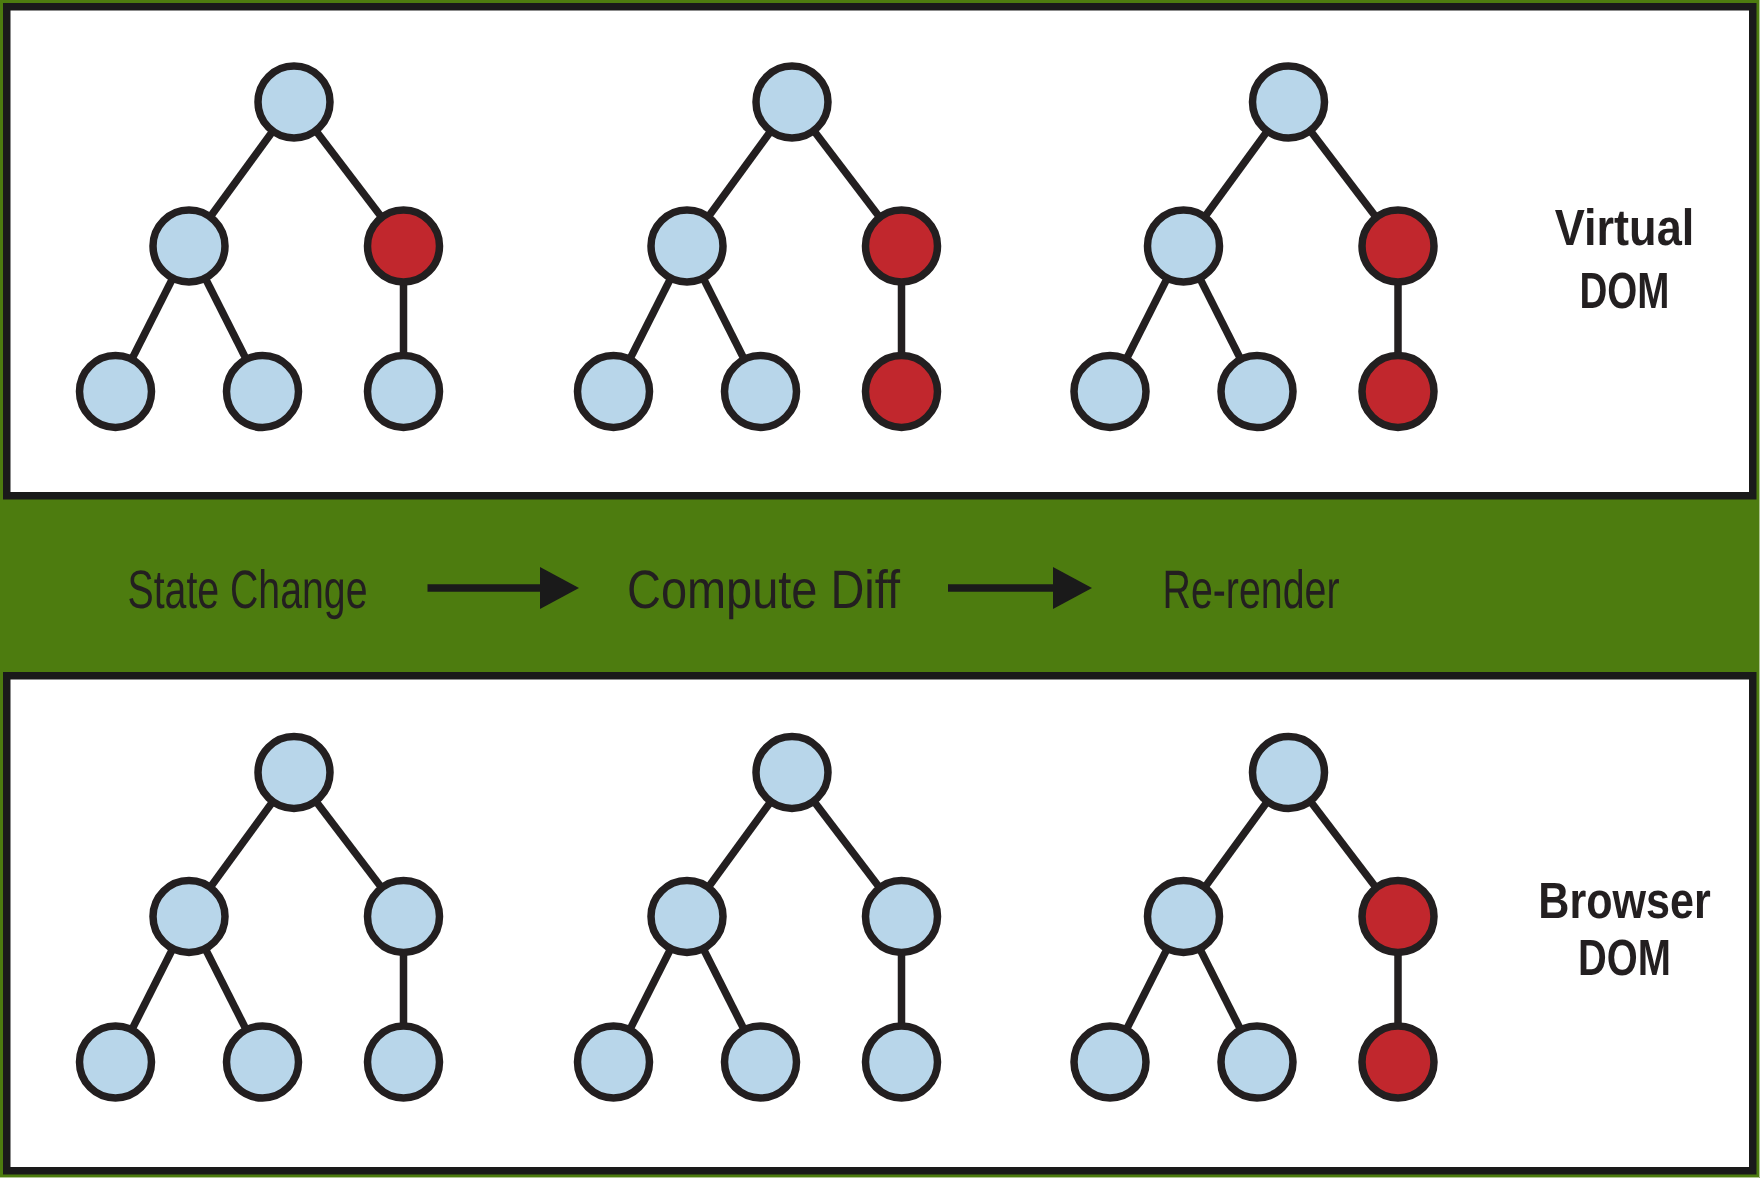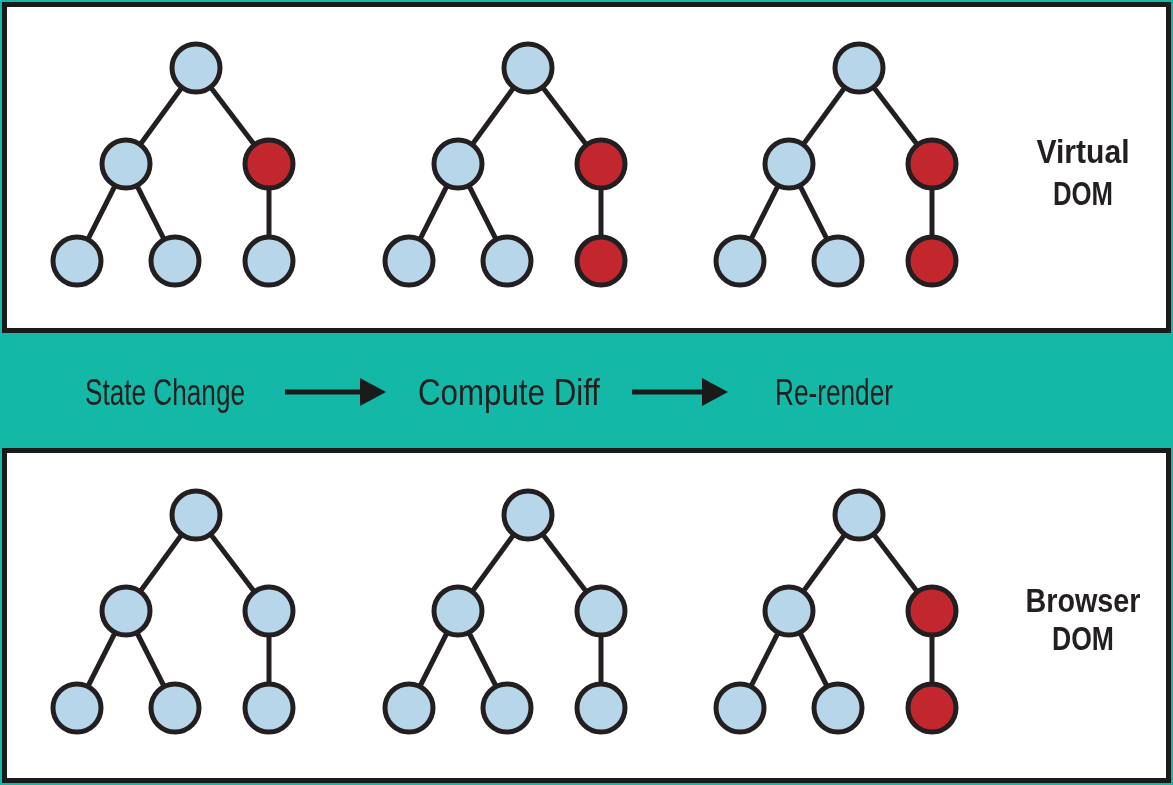--- a/index.html
+++ b/index.html
@@ -1,16 +1,16 @@
 <!DOCTYPE html>
 <html><head>
 <meta charset="utf-8">
 <style>
   html, body { margin: 0; padding: 0; background: #ffffff; }
-  .stage { width: 1173px; height: 785px; position: relative; background: #14b8a6; }
+  .stage { width: 1173px; height: 785px; position: relative; background: #4d7c0f; }
   svg { display: block; }
   .panel-rect { fill: #ffffff; stroke: #1a1a1a; stroke-width: 5; }
   .panel-label {
     font-family: "Liberation Sans", sans-serif;
     font-weight: bold;
     font-size: 34px;
     fill: #231f20;
     text-anchor: middle;
   }
   .process-label {

